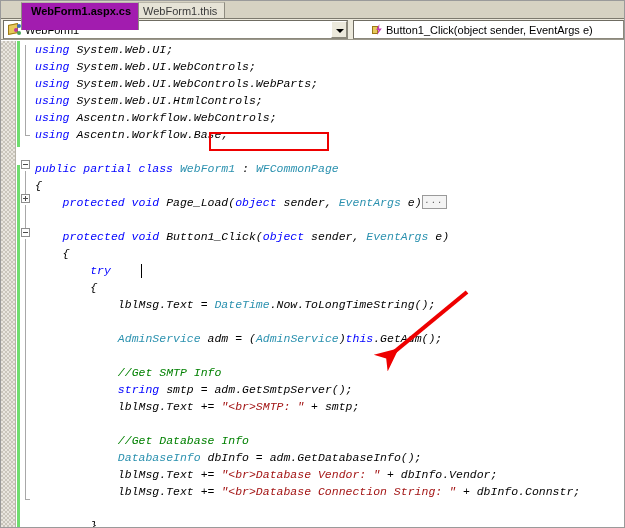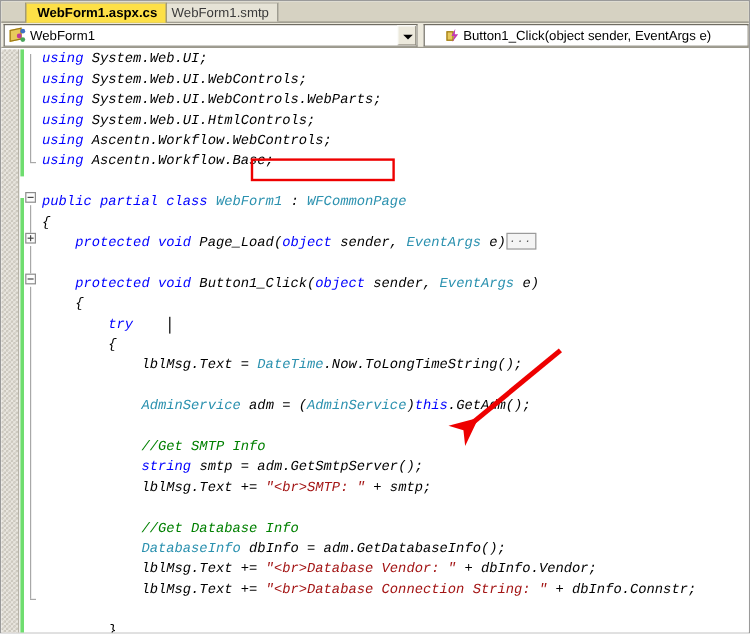--- a/index.html
+++ b/index.html
@@ -39,25 +39,25 @@
     color: #111;
     padding: 0 7px 0 9px;
     box-sizing: border-box;
     background: #ece9dc;
     border-left: 1px solid #8e8b80;
     border-top: 1px solid #b9b6aa;
     border-right: 1px solid #8e8b80;
     white-space: nowrap;
   }
   .tab.active {
-    background: #fde047;
+    background: #a21caf;
     font-weight: bold;
     color: #000;
     z-index: 4;
-    height: 17px;
+    height: 28px;
   }
   .tab.inactive {
     background: #e6e3d6;
     color: #3a3a3a;
   }
 
   
   .navbar {
     position: absolute;
     left: 0; top: 18px;
@@ -291,21 +291,21 @@
 </head>
 <body>
 
 <div id="app">
 
   <div class="tabstrip">
     <div class="tab active" id="tab0" style="left:20px;">
       <span>WebForm1.aspx.cs</span>
     </div>
     <div class="tab inactive" id="tab1" style="left:132px;">
-      <span>WebForm1.smtp</span>
+      <span>WebForm1.this</span>
     </div>
   </div>
 
   <div class="navbar">
 
     <div class="combo combo-left">
       <span class="icon-class">
         <span class="cube"></span>
           <span class="dot-b"></span>
           <span class="dot-a"></span>

